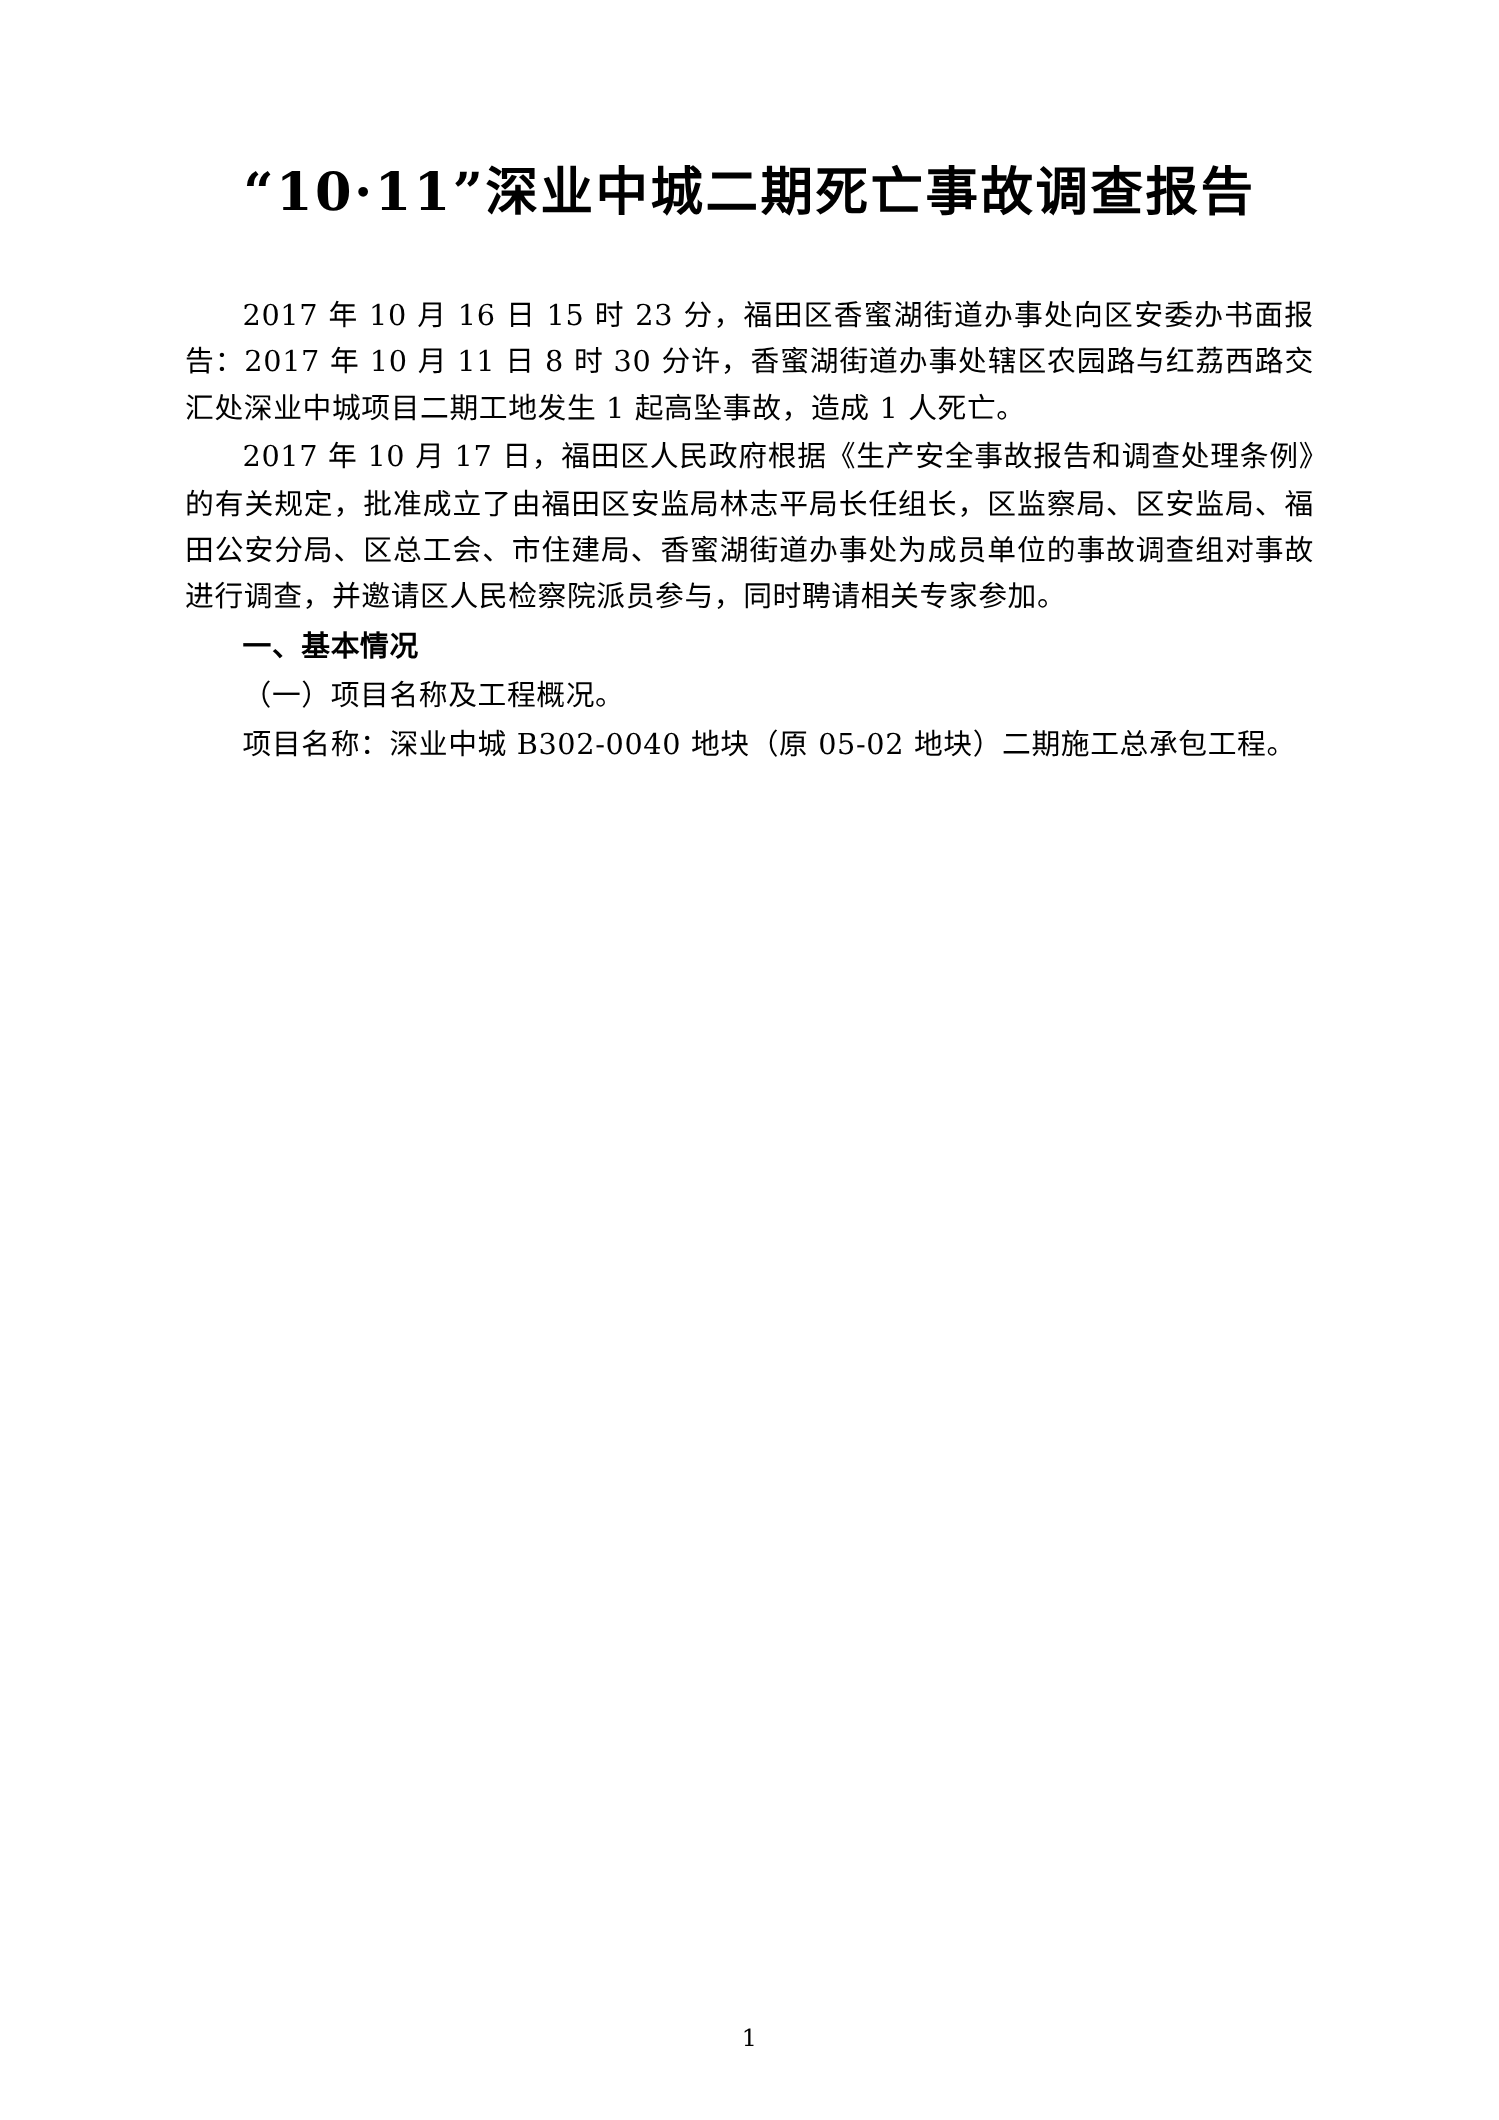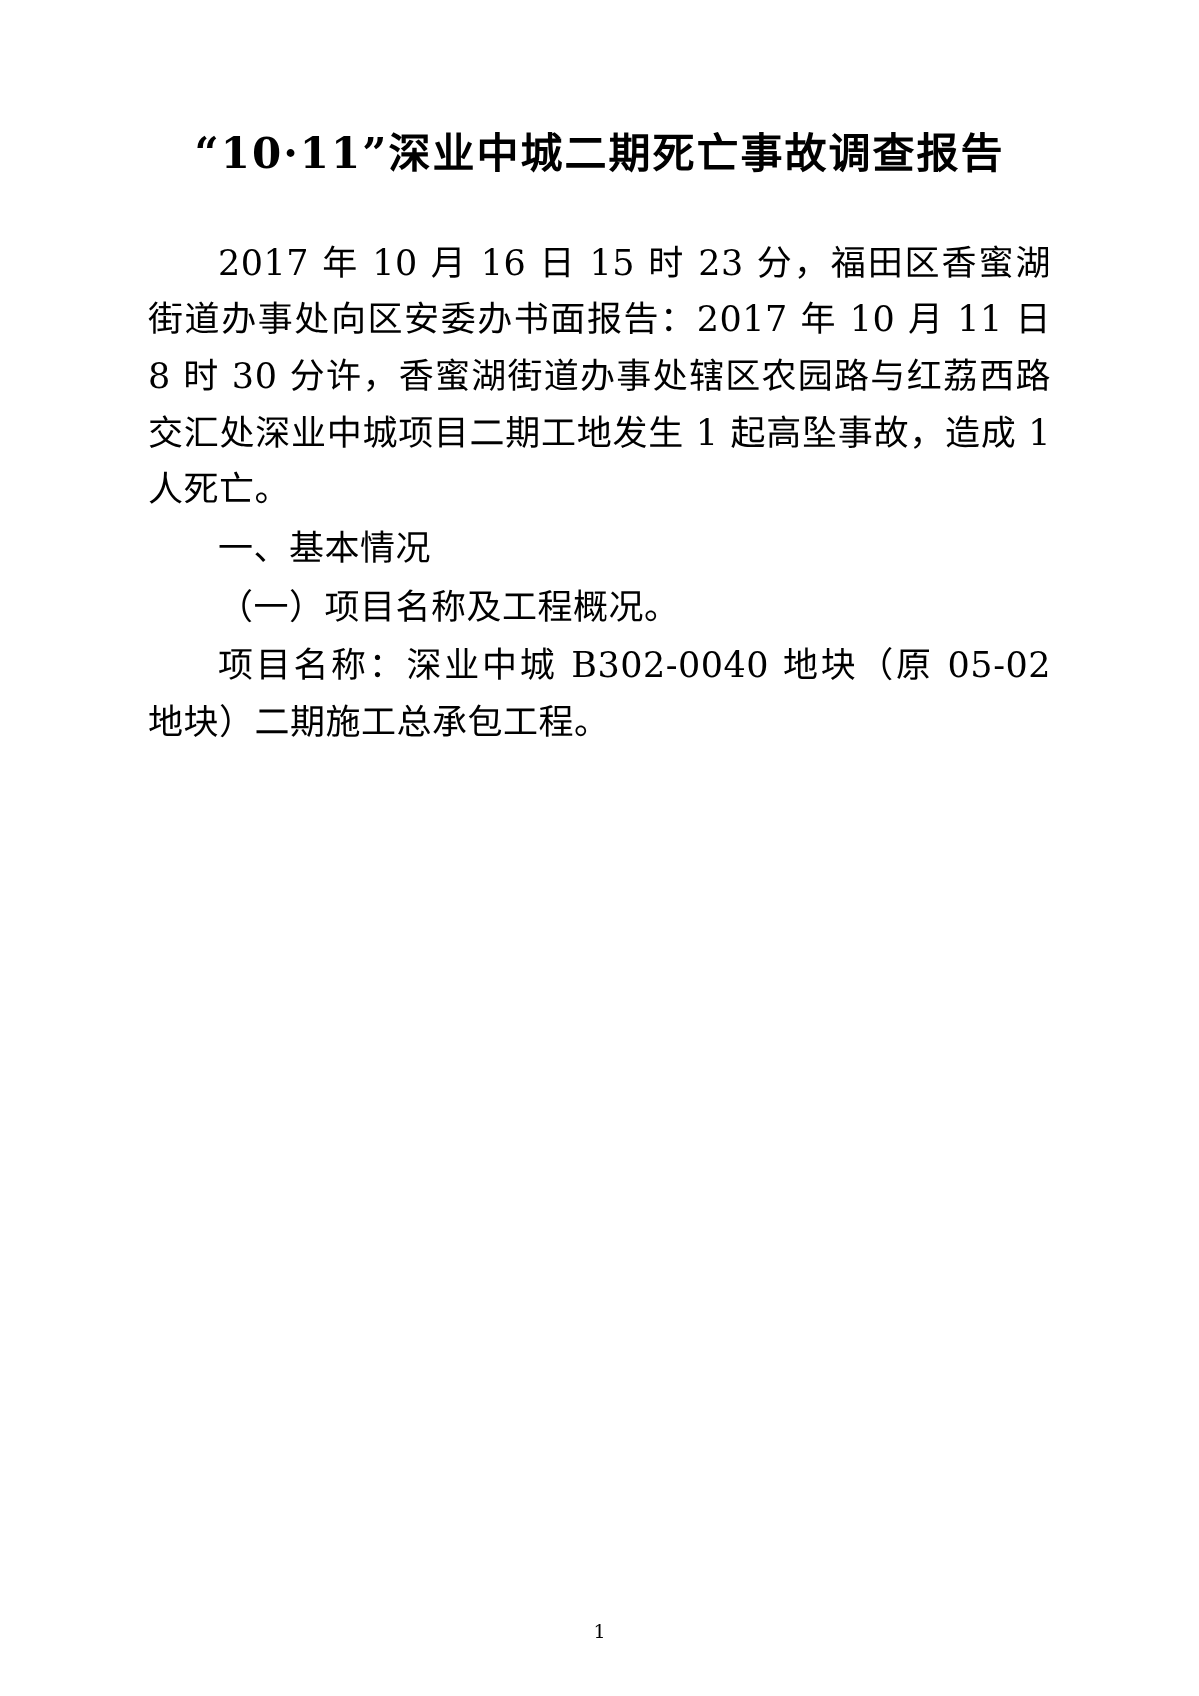--- a/index.html
+++ b/index.html
@@ -29,30 +29,30 @@
     text-align: center;
     font-family: "DejaVu Serif", "Liberation Serif", serif;
     font-weight: bold;
     font-size: 42px;
     letter-spacing: 2px;
     line-height: 1.25;
     margin: 28px 0 54px 0;
     white-space: nowrap;
   }
   .para {
-    font-size: 35px;
+    font-size: 23px;
     line-height: 1.62;
     text-align: justify;
     text-justify: inter-ideograph;
     text-indent: 2em;
     margin: 0 0 2px 0;
     letter-spacing: 0.5px;
   }
   .para.heading {
-    font-weight: normal;
+    font-weight: bold;
     text-indent: 2em;
   }
   .para.subheading {
     font-weight: normal;
     text-indent: 2em;
   }
   .page-number {
     position: absolute;
     bottom: 54px;
     left: 0;
@@ -64,20 +64,21 @@
 </style>
 </head>
 <body>
 
 <div class="page">
 
   <div class="doc-title">“10·11”深业中城二期死亡事故调查报告</div>
 
   <div class="para">2017 年 10 月 16 日 15 时 23 分，福田区香蜜湖街道办事处向区安委办书面报告：2017 年 10 月 11 日 8 时 30 分许，香蜜湖街道办事处辖区农园路与红荔西路交汇处深业中城项目二期工地发生 1 起高坠事故，造成 1 人死亡。</div>
 
+  <div class="para">2017 年 10 月 17 日，福田区人民政府根据《生产安全事故报告和调查处理条例》的有关规定，批准成立了由福田区安监局林志平局长任组长，区监察局、区安监局、福田公安分局、区总工会、市住建局、香蜜湖街道办事处为成员单位的事故调查组对事故进行调查，并邀请区人民检察院派员参与，同时聘请相关专家参加。</div>
 
 
   <div class="para heading">一、基本情况</div>
 
   <div class="para subheading">（一）项目名称及工程概况。</div>
 
   <div class="para">项目名称：深业中城 B302-0040 地块（原 05-02 地块）二期施工总承包工程。</div>
 
 
   <div class="page-number">1</div>

